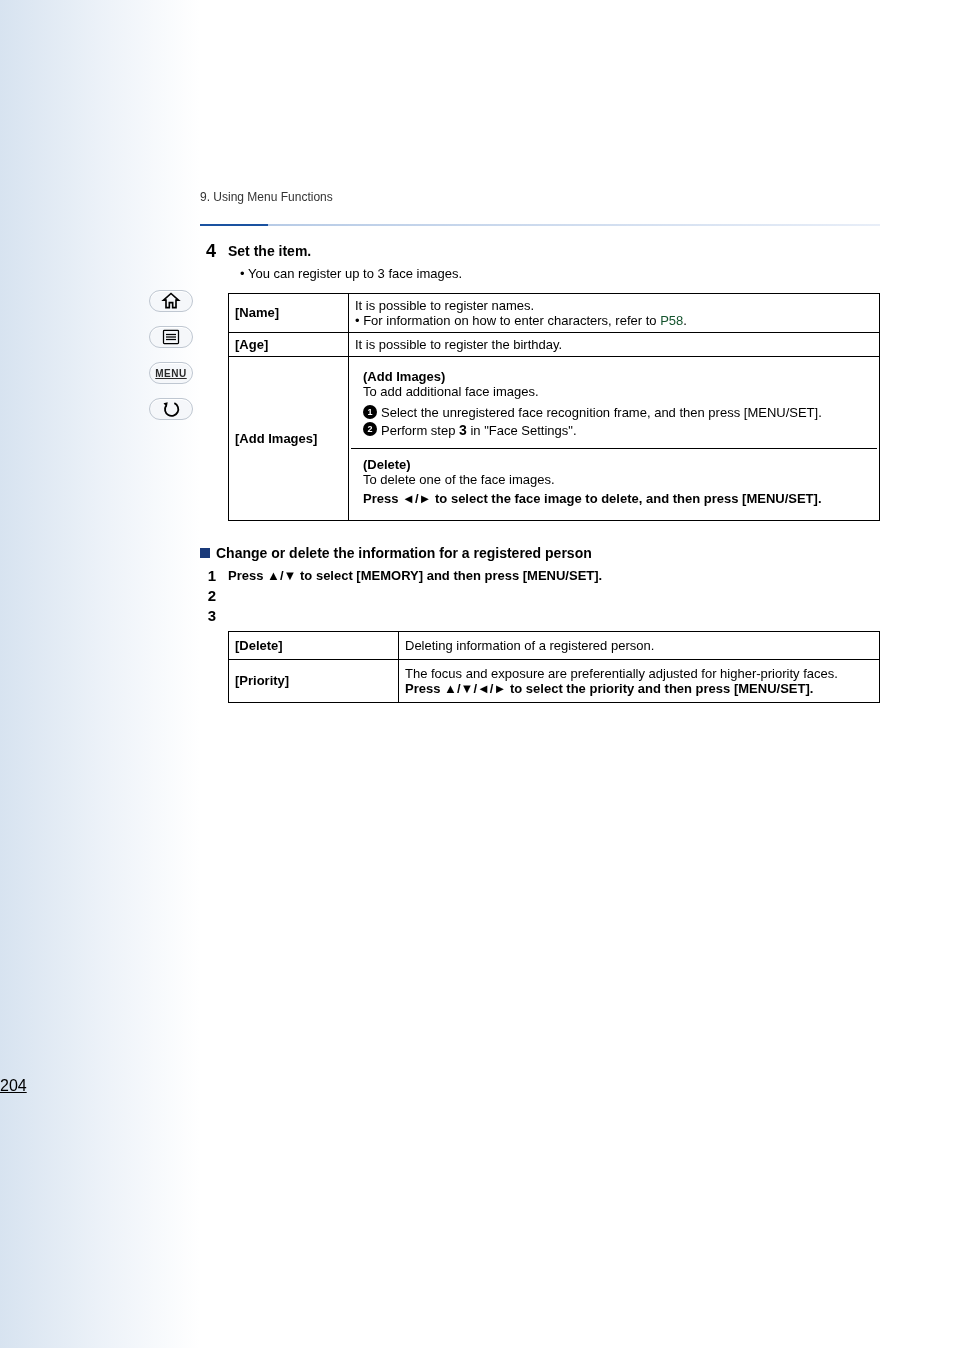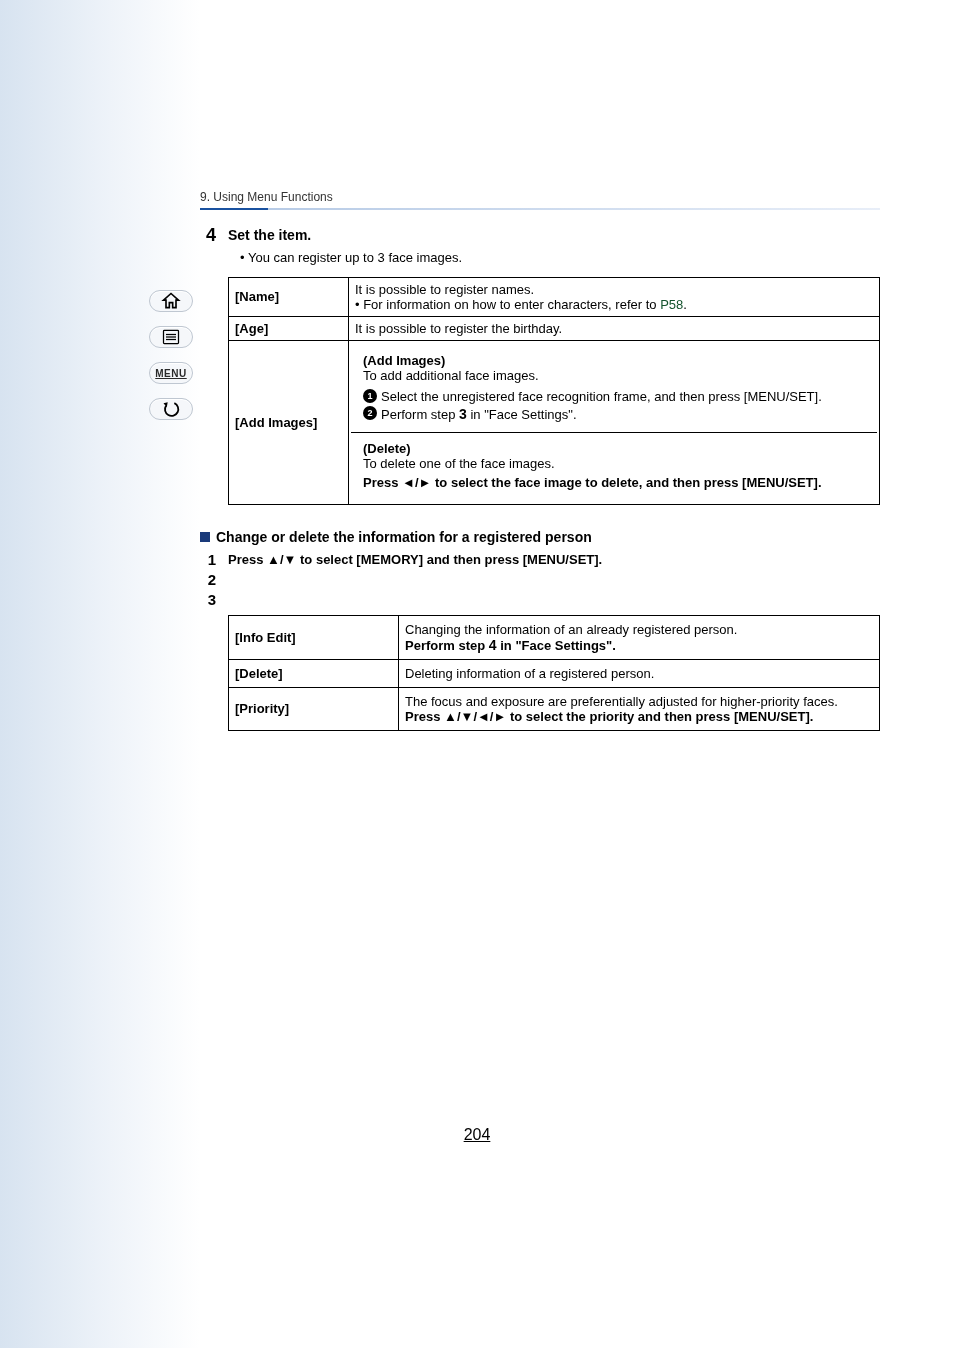--- a/index.html
+++ b/index.html
@@ -39,21 +39,21 @@
 
   .content {
     position: absolute;
     left: 200px; top: 190px;
     width: 680px;
   }
 
   .breadcrumb {
     font-size: 12px;
     color: #333;
-    padding-bottom: 4px;
+    padding-bottom: 20px;
   }
   .breadcrumb-underline {
     height: 2px;
     background: linear-gradient(to right, #1a52a0 0%, #1a52a0 10%, #b7cbe6 10%, #e8eef8 100%);
     margin-bottom: 16px;
   }
 
   .step-row { display: flex; gap: 12px; margin-bottom: 4px; }
   .step-num { font-size: 18px; font-weight: bold; line-height: 1.1; width: 16px; text-align: right; flex-shrink: 0; }
   .step-title { font-size: 14px; font-weight: bold; line-height: 1.4; }
@@ -87,22 +87,21 @@
   .numlist .nnum { font-size: 15px; font-weight: bold; width: 16px; text-align: right; flex-shrink: 0; line-height: 1.2; }
   .numlist .ntext { font-weight: bold; line-height: 1.35; }
 
   table.t2 { width: 100%; border-collapse: collapse; font-size: 13px; margin-left: 28px; width: calc(100% - 28px); margin-top: 6px; }
   table.t2 td { border: 1px solid #000; padding: 6px 6px; vertical-align: top; }
   table.t2 td.label2 { font-weight: bold; width: 170px; vertical-align: middle; }
 
   .page-number {
     position: absolute;
     left: 0; right: 0;
-    top: 1126px;
-    text-align: center;
+    top: 1077px;
     font-size: 16px;
     text-decoration: underline;
   }
   .arrow { font-family: Arial, sans-serif; }
 </style>
 </head>
 <body>
 
 <div class="sidebar"></div>
 
@@ -196,27 +195,20 @@
     <div class="nrow">
       <div class="nnum">2</div>
     </div>
     <div class="nrow">
       <div class="nnum">3</div>
     </div>
   </div>
 
   <table class="t2">
     <tbody>
-        <tr>
-      <td class="label2">[Info Edit]</td>
-      <td>
-        <span>Changing the information of an already registered person.</span><br>
-        <strong><span>Perform step </span><span class="bigstep">4</span><span> in "Face Settings".</span></strong>
-      </td>
-    </tr>
     <tr>
       <td class="label2">[Delete]</td>
       <td>Deleting information of a registered person.</td>
     </tr>
     <tr>
       <td class="label2">[Priority]</td>
       <td>
         <span>The focus and exposure are preferentially adjusted for higher-priority faces.</span><br>
         <strong><span>Press </span><span class="arrow">▲/▼/◄/►</span><span> to select the priority and then press [MENU/SET].</span></strong>
       </td>

